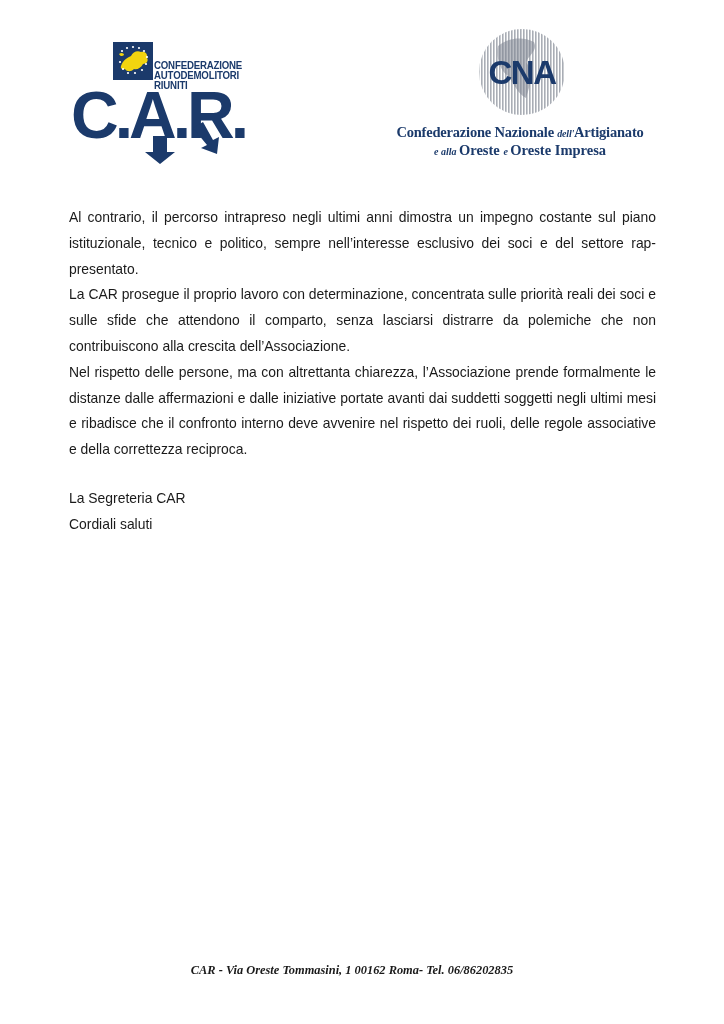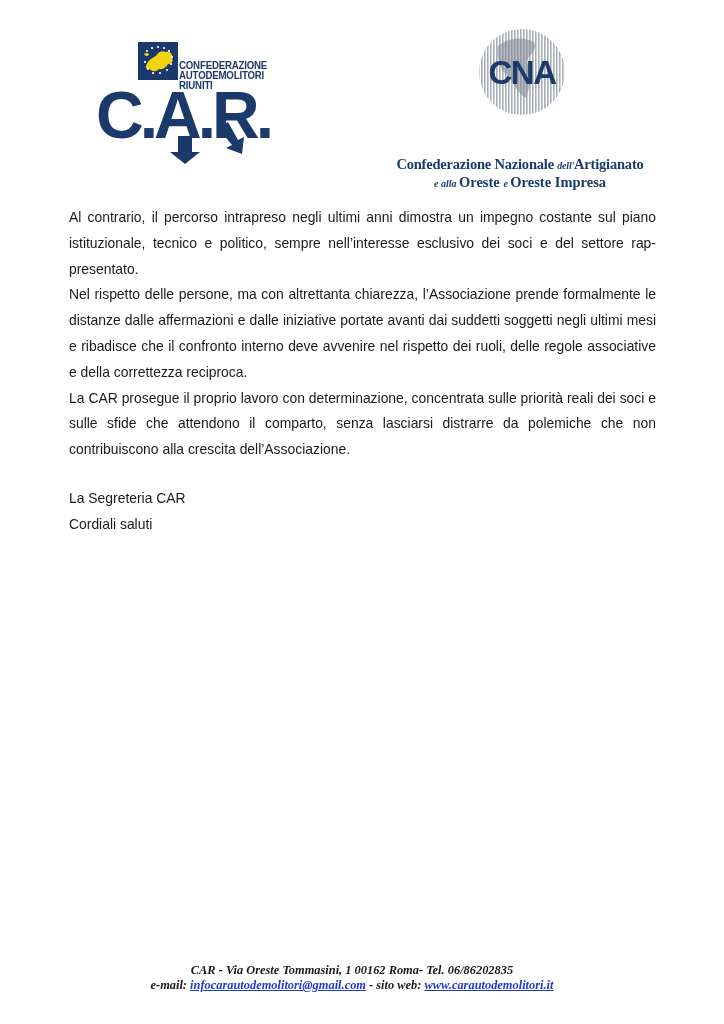--- a/index.html
+++ b/index.html
@@ -1,29 +1,29 @@
 <!DOCTYPE html>
 <html><head>
 <meta charset="utf-8">
 <style>
   html, body { margin: 0; padding: 0; background: #ffffff; }
   body { width: 724px; height: 1024px; position: relative; overflow: hidden; font-family: "Liberation Sans", sans-serif; color: #1a1a1a; }
 
   
-  .car-logo { position: absolute; left: 96px; top: 42px; width: 180px; height: 122px; }
+  .car-logo { position: absolute; left: 71px; top: 42px; width: 180px; height: 122px; }
   .car-flag { position: absolute; left: 42px; top: 0; width: 40px; height: 38px; background: #1b3a6b; }
   .car-flag svg { width: 40px; height: 38px; display: block; }
   .car-name { position: absolute; left: 83px; top: 18px; font-family: "Liberation Sans", sans-serif; font-weight: bold; font-size: 10.5px; line-height: 10px; color: #1b3a6b; letter-spacing: -0.2px; transform: scaleX(0.92); transform-origin: left top; }
   .car-name div { white-space: nowrap; }
   .car-letters { position: absolute; left: 0; top: 38px; width: 180px; height: 84px; }
 
   
   .cna-logo { position: absolute; left: 385px; top: 28px; width: 270px; height: 130px; }
   .cna-globe { position: absolute; left: 93px; top: 0; width: 88px; height: 88px; }
-  .cna-text { position: absolute; left: 0; top: 96px; width: 270px; text-align: center; font-family: "Liberation Serif", serif; font-weight: bold; color: #1b3a6b; margin-top: 32px; }
+  .cna-text { position: absolute; left: 0; top: 96px; width: 270px; text-align: center; font-family: "Liberation Serif", serif; font-weight: bold; color: #1b3a6b; }
   .cna-line1 { font-size: 14.5px; line-height: 16px; white-space: nowrap; letter-spacing: -0.2px; }
   .cna-line2 { font-size: 14.5px; line-height: 16px; white-space: nowrap; }
   .cna-small { font-style: italic; font-size: 10px; }
 
   
   .content { position: absolute; left: 69px; top: 205px; width: 587px; font-size: 13.9px; line-height: 25.8px; color: #1a1a1a; }
   .para { margin: 0; text-align: justify; }
   .closing { position: absolute; left: 69px; top: 486px; font-size: 13.9px; line-height: 25.8px; }
 
   
@@ -84,27 +84,24 @@
     <text x="44" y="56" text-anchor="middle" font-family="Liberation Sans, sans-serif" font-weight="bold" font-size="33" fill="#1b3a6b" letter-spacing="-1.5">CNA</text>
   </svg>
   <div class="cna-text">
     <div class="cna-line1"><span>Confederazione Nazionale </span><span class="cna-small">dell'</span><span>Artigianato</span></div>
     <div class="cna-line2"><span class="cna-small">e alla </span><span>Oreste </span><span class="cna-small">e </span><span>Oreste Impresa</span></div>
   </div>
 </div>
 
 <div class="content">
   <p class="para">Al contrario, il percorso intrapreso negli ultimi anni dimostra un impegno costante sul piano istituzionale, tecnico e politico, sempre nell’interesse esclusivo dei soci e del settore rap­presentato.</p>
+  <p class="para">La CAR prosegue il proprio lavoro con determinazione, concentrata sulle priorità reali dei soci e sulle sfide che attendono il comparto, senza lasciarsi distrarre da polemiche che non contribuiscono alla crescita dell’Associazione.</p>
   <p class="para">Nel rispetto delle persone, ma con altrettanta chiarezza, l’Associazione prende formalmen­te le distanze dalle affermazioni e dalle iniziative portate avanti dai suddetti soggetti negli ultimi mesi e ribadisce che il confronto interno deve avvenire nel rispetto dei ruoli, delle re­gole associative e della correttezza reciproca.</p>
-  <p class="para">La CAR prosegue il proprio lavoro con determinazione, concentrata sulle priorità reali dei soci e sulle sfide che attendono il comparto, senza lasciarsi distrarre da polemiche che non contribuiscono alla crescita dell’Associazione.</p>
 </div>
 
 <div class="closing">
   <div>La Segreteria CAR</div>
   <div>Cordiali saluti</div>
 </div>
 
 <div class="footer">
   <div>CAR - Via Oreste Tommasini, 1 00162 Roma- Tel. 06/86202835</div>
-  <div>
-    <span>e-mail: </span><a href="infocarautodemolitori@gmail.com">infocarautodemolitori@gmail.com</a><span> - sito web: </span><a href="www.carautodemolitori.it">www.carautodemolitori.it</a>
-  </div>
 </div>
 
 </body></html>

